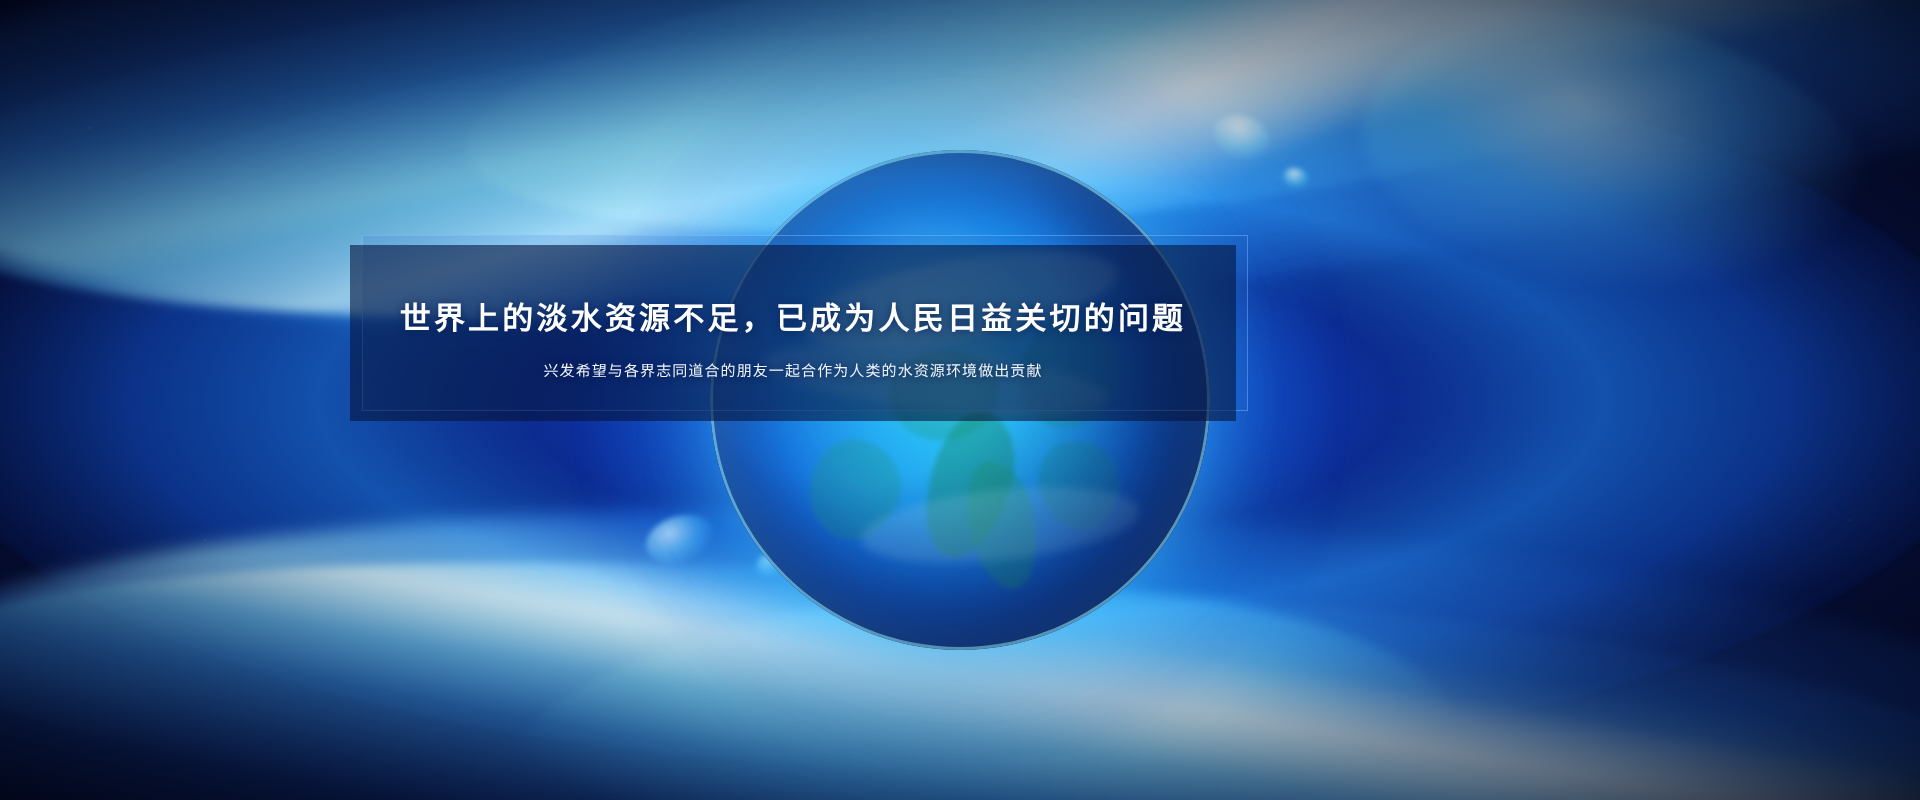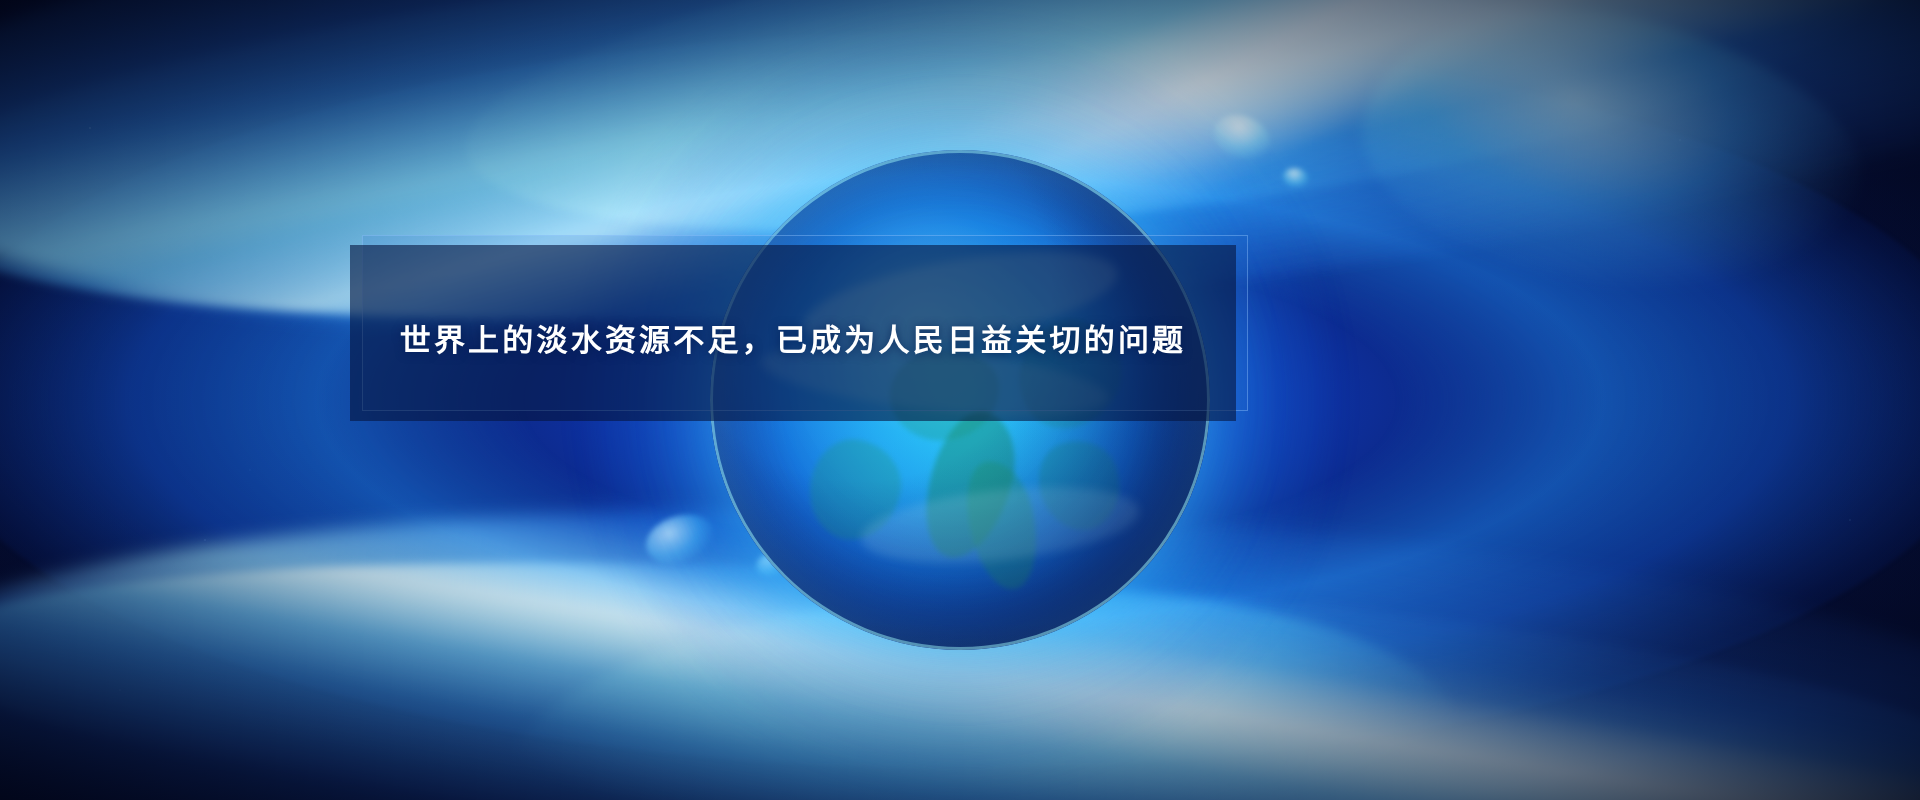--- a/index.html
+++ b/index.html
@@ -285,16 +285,17 @@
     </div>
   </div>
 
   <div class="vignette"></div>
 
   <div class="panel">
     <div class="panel-frame"></div>
     <div class="panel-fill"></div>
     <div class="panel-text">
       <div class="headline">世界上的淡水资源不足，已成为人民日益关切的问题</div>
+      <div class="subline">兴发希望与各界志同道合的朋友一起合作为人类的水资源环境做出贡献</div>
     </div>
   </div>
 
 </div>
 
 </body></html>

